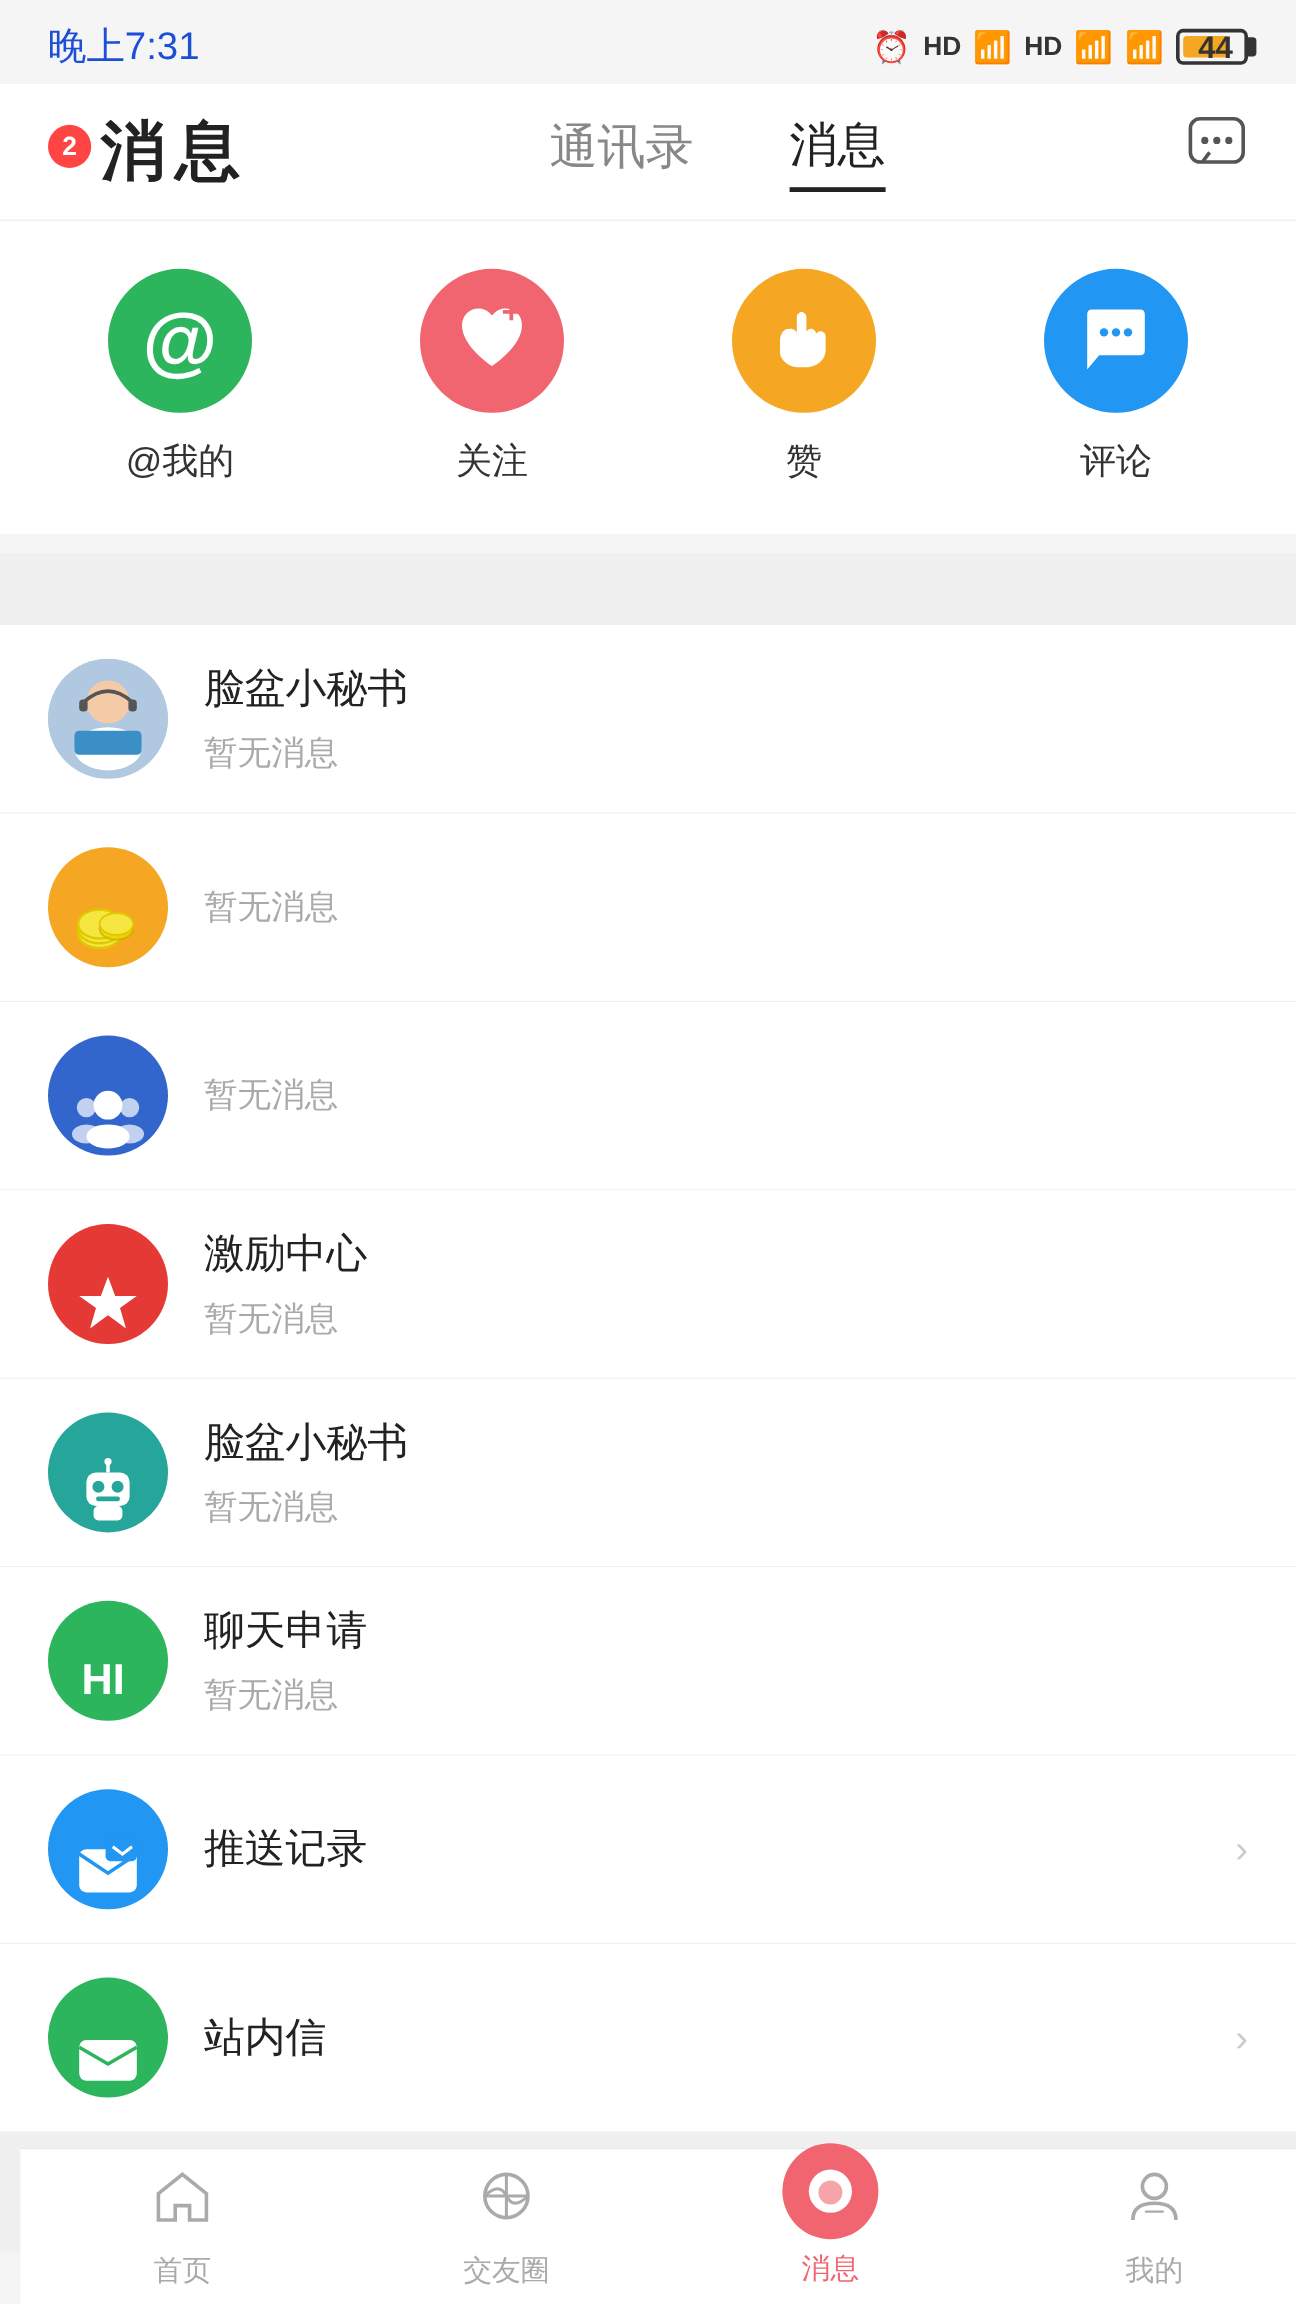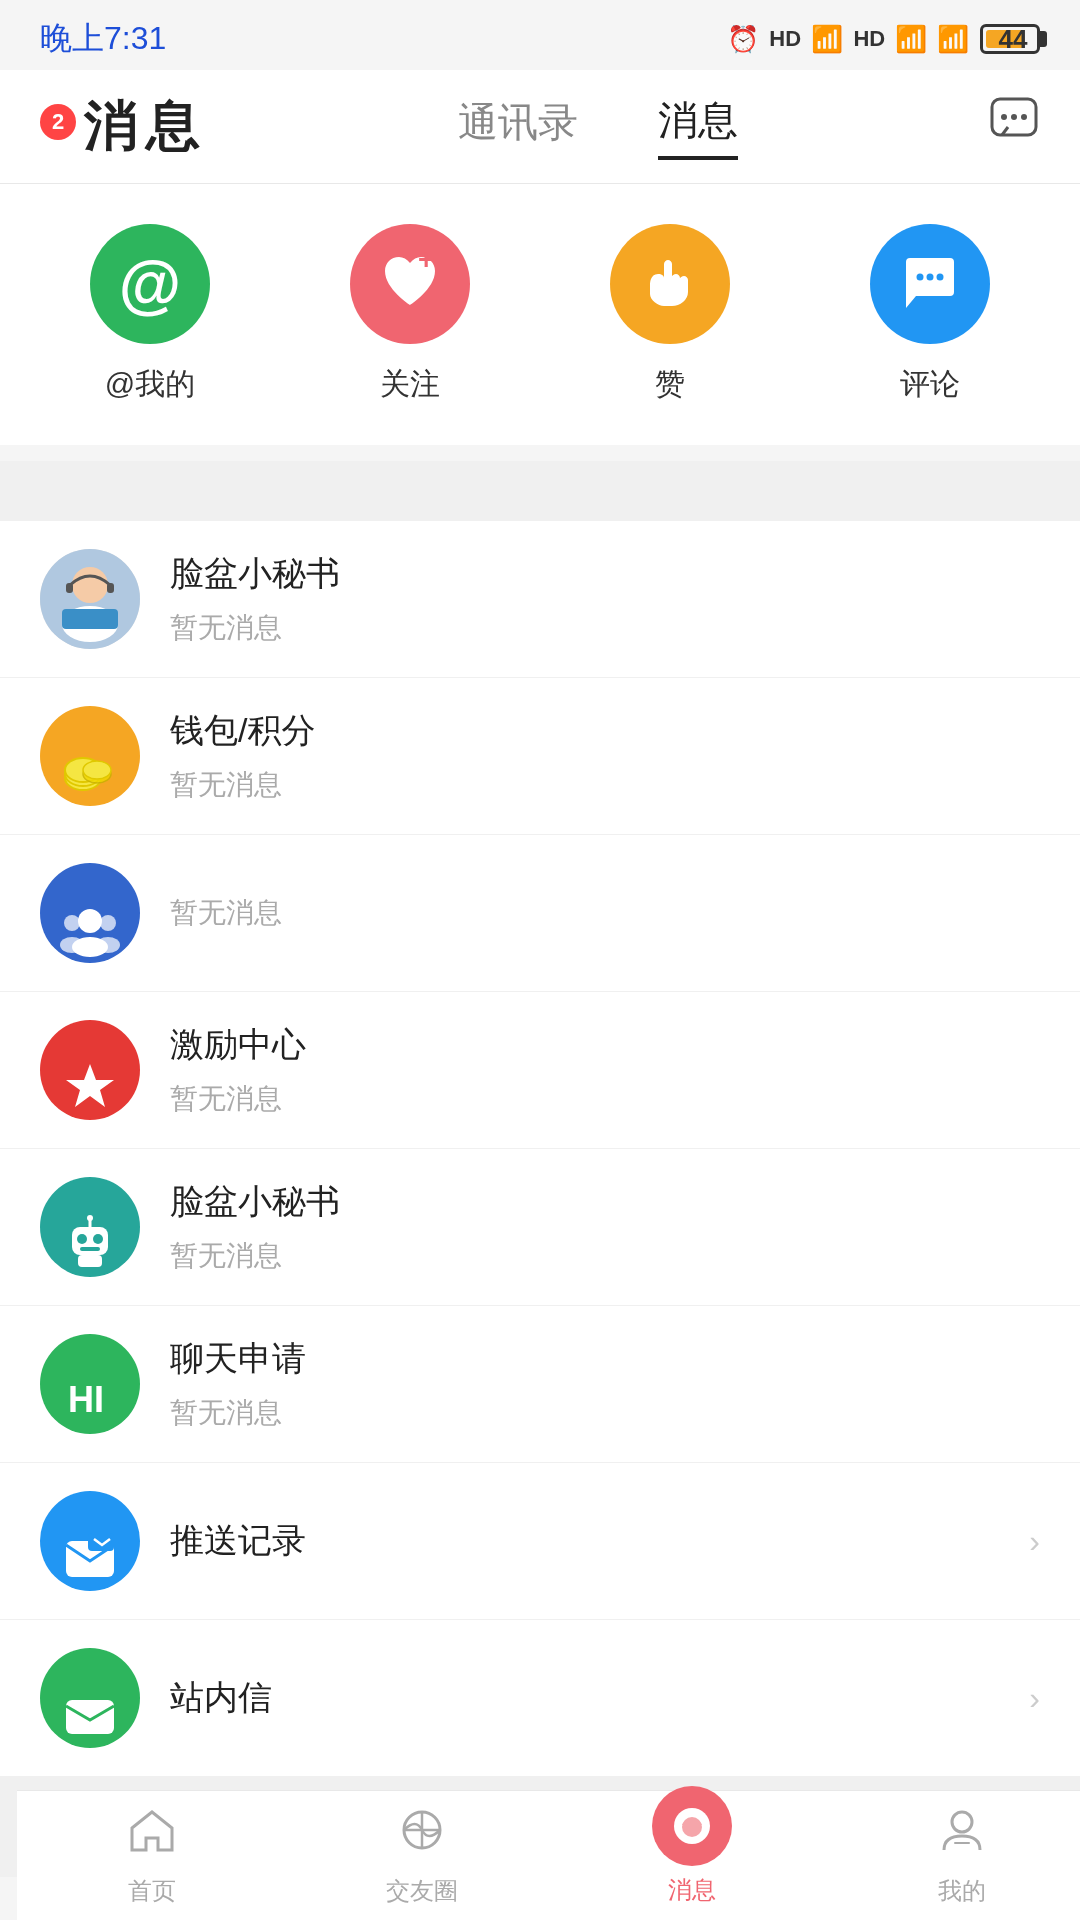--- a/index.html
+++ b/index.html
@@ -387,21 +387,20 @@
     <div class="avatar avatar-orange-coin">
       <svg width="70" height="70" viewBox="0 0 70 70" fill="white">
         <ellipse cx="28" cy="42" rx="18" ry="12" fill="#f5e642" stroke="#e0c800" stroke-width="2"></ellipse>
         <ellipse cx="28" cy="38" rx="18" ry="12" fill="#f5e642" stroke="#e0c800" stroke-width="2"></ellipse>
         <ellipse cx="28" cy="34" rx="18" ry="12" fill="#f5e642" stroke="#e0c800" stroke-width="2"></ellipse>
         <ellipse cx="42" cy="38" rx="14" ry="9" fill="#f0d800" stroke="#c8b000" stroke-width="1.5" opacity="0.8"></ellipse>
         <ellipse cx="42" cy="34" rx="14" ry="9" fill="#f5e642" stroke="#e0c800" stroke-width="1.5"></ellipse>
       </svg>
     </div>
     <div class="message-content">
-      <span class="message-title">钱包/积分</span>
       <span class="message-subtitle">暂无消息</span>
     </div>
   </div>
 
   <div class="message-item">
     <div class="avatar avatar-blue-group">
       <svg width="68" height="68" viewBox="0 0 68 68" fill="white">
         <circle cx="34" cy="26" r="12" fill="white"></circle>
         <ellipse cx="34" cy="52" rx="18" ry="10" fill="white"></ellipse>
         <circle cx="16" cy="28" r="8" fill="rgba(255,255,255,0.7)"></circle>

